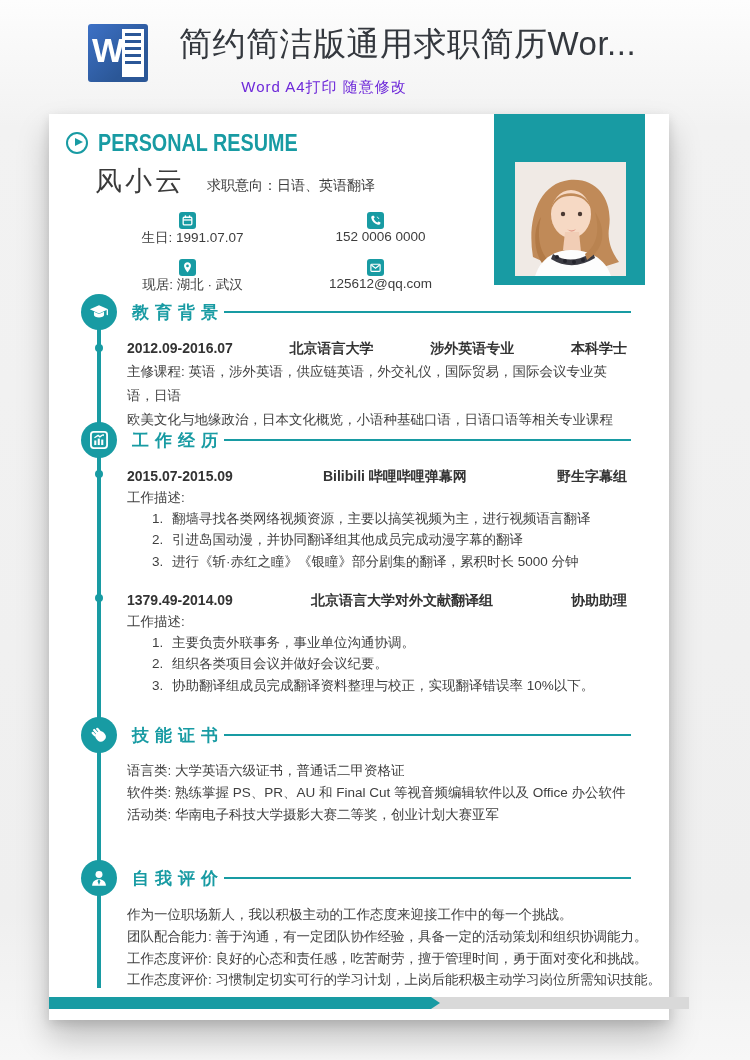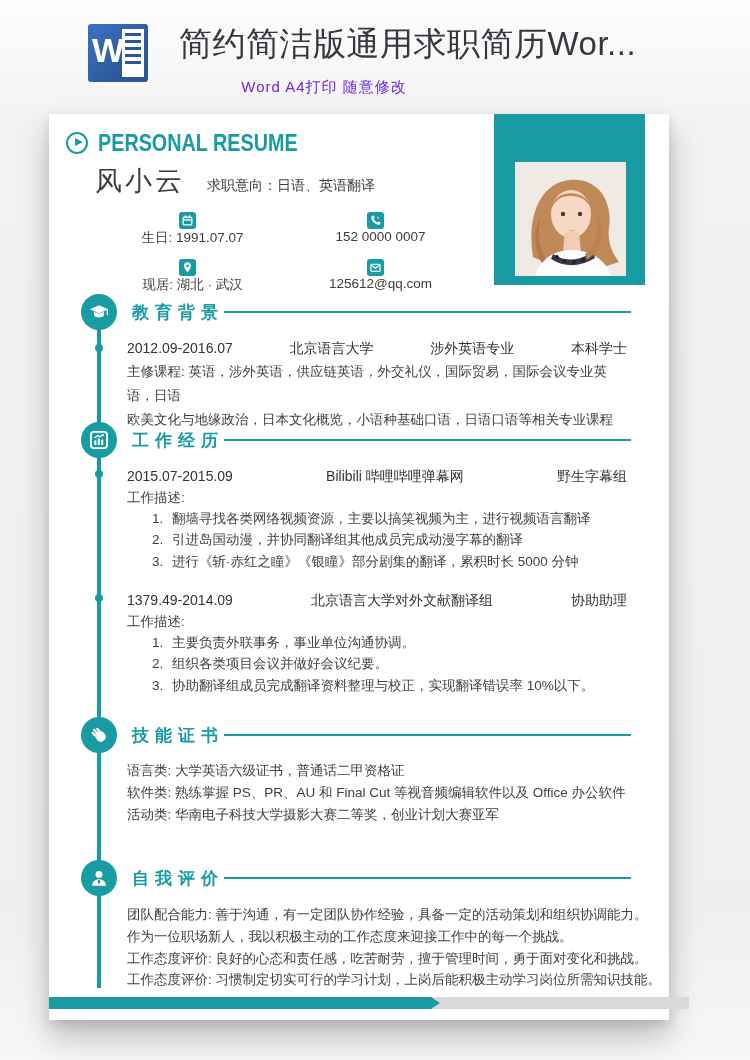--- a/index.html
+++ b/index.html
@@ -46,21 +46,21 @@
   .tdot { position:absolute; left:46px; width:8px; height:8px; border-radius:50%; background:#189BA3; }
 
   .section-hd { position:absolute; left:32px; right:38px; height:36px; display:flex; align-items:center; }
   .sec-icon { width:36px; height:36px; border-radius:50%; background:#189BA3; flex:none;
     display:flex; align-items:center; justify-content:center; z-index:2; }
   .sec-icon svg { width:22px; height:22px; }
   .sec-title { margin-left:15px; font-size:17px; font-weight:bold; color:#189BA3; letter-spacing:6px; white-space:nowrap; }
   .sec-line { flex:1; height:2px; background:#189BA3; }
 
   .block { position:absolute; left:78px; right:42px; font-size:13.5px; color:#3f3f3f; }
-  .bold-row { display:flex; justify-content:space-between; font-weight:normal; font-size:14px; color:#333; white-space:nowrap;gap:20px; }
+  .bold-row { display:flex; justify-content:space-between; font-weight:bold; font-size:14px; color:#333; white-space:nowrap;gap:20px; }
   .desc { line-height:24px; margin-top:2px; }
   .wlabel { line-height:21px; margin-top:1px; }
   .witem { display:flex; line-height:21.3px; padding-left:25px; }
   .wnum { width:20px; flex:none; }
   .lines div { line-height:22px; white-space:nowrap; }
   .lines2 div { line-height:21.8px; white-space:nowrap; }
 
   .bar-track { position:absolute; left:0; top:883px; width:640px; height:12px; background:#D9D9D9; }
   .bar-fill { width:391px; height:100%; background:#189BA3;
     clip-path:polygon(0 0, calc(100% - 9px) 0, 100% 50%, calc(100% - 9px) 100%, 0 100%); }
@@ -131,21 +131,21 @@
       </span>
       <span class="c-text">生日: 1991.07.07</span>
     </div>
     <div class="c-item">
       <span class="c-icon">
         <svg viewBox="0 0 24 24">
             <path d="M6.8 3 C4.8 3.2 3.8 5 4.2 7.4 C5.3 13.4 10 18.3 16.6 19.7 C19 20.2 20.8 19 21 17 L21 15 L17.3 13.7 L15.8 15.6 C12.8 14.6 9.5 11.3 8.6 8.2 L10.5 6.6 L9.2 3 Z" fill="#fff"></path>
             <path d="M14.5 5.5 Q17.5 6 18.3 9.2" stroke="#fff" stroke-width="1.5" fill="none"></path>
           </svg>
       </span>
-      <span class="c-text">152 0000 0007</span>
+      <span class="c-text">152 0006 0000</span>
     </div>
     <div class="c-item">
       <span class="c-icon">
         <svg viewBox="0 0 24 24">
             <path d="M12 2.5 C8.4 2.5 5.6 5.3 5.6 8.9 C5.6 13.6 12 21 12 21 C12 21 18.4 13.6 18.4 8.9 C18.4 5.3 15.6 2.5 12 2.5 Z" fill="#fff"></path>
             <circle cx="12" cy="9" r="2.5" fill="#189BA3"></circle>
           </svg>
       </span>
       <span class="c-text">现居: 湖北 · 武汉</span>
     </div>
@@ -271,22 +271,22 @@
       <svg viewBox="0 0 24 24">
           <circle cx="12" cy="8.2" r="3.8" fill="#fff"></circle>
           <path d="M4.5 20.5 C4.5 15.8 8 13.4 12 13.4 C16 13.4 19.5 15.8 19.5 20.5 Z" fill="#fff"></path>
           <path d="M12 13.4 l1.6 2.1 -1.6 4.2 -1.6 -4.2 z" fill="#189BA3"></path>
         </svg>
     </span>
     <span class="sec-title">自我评价</span>
     <span class="sec-line"></span>
   </div>
   <div class="block lines2" style="top:790px">
+    <div>作为一位职场新人，我以积极主动的工作态度来迎接工作中的每一个挑战。</div>
     <div>团队配合能力: 善于沟通，有一定团队协作经验，具备一定的活动策划和组织协调能力。</div>
-    <div>作为一位职场新人，我以积极主动的工作态度来迎接工作中的每一个挑战。</div>
     <div>工作态度评价: 良好的心态和责任感，吃苦耐劳，擅于管理时间，勇于面对变化和挑战。</div>
     <div>工作态度评价: 习惯制定切实可行的学习计划，上岗后能积极主动学习岗位所需知识技能。</div>
   </div>
 
   <div class="bar-track">
     <div class="bar-fill"></div>
   </div>
 
 </div>
 

